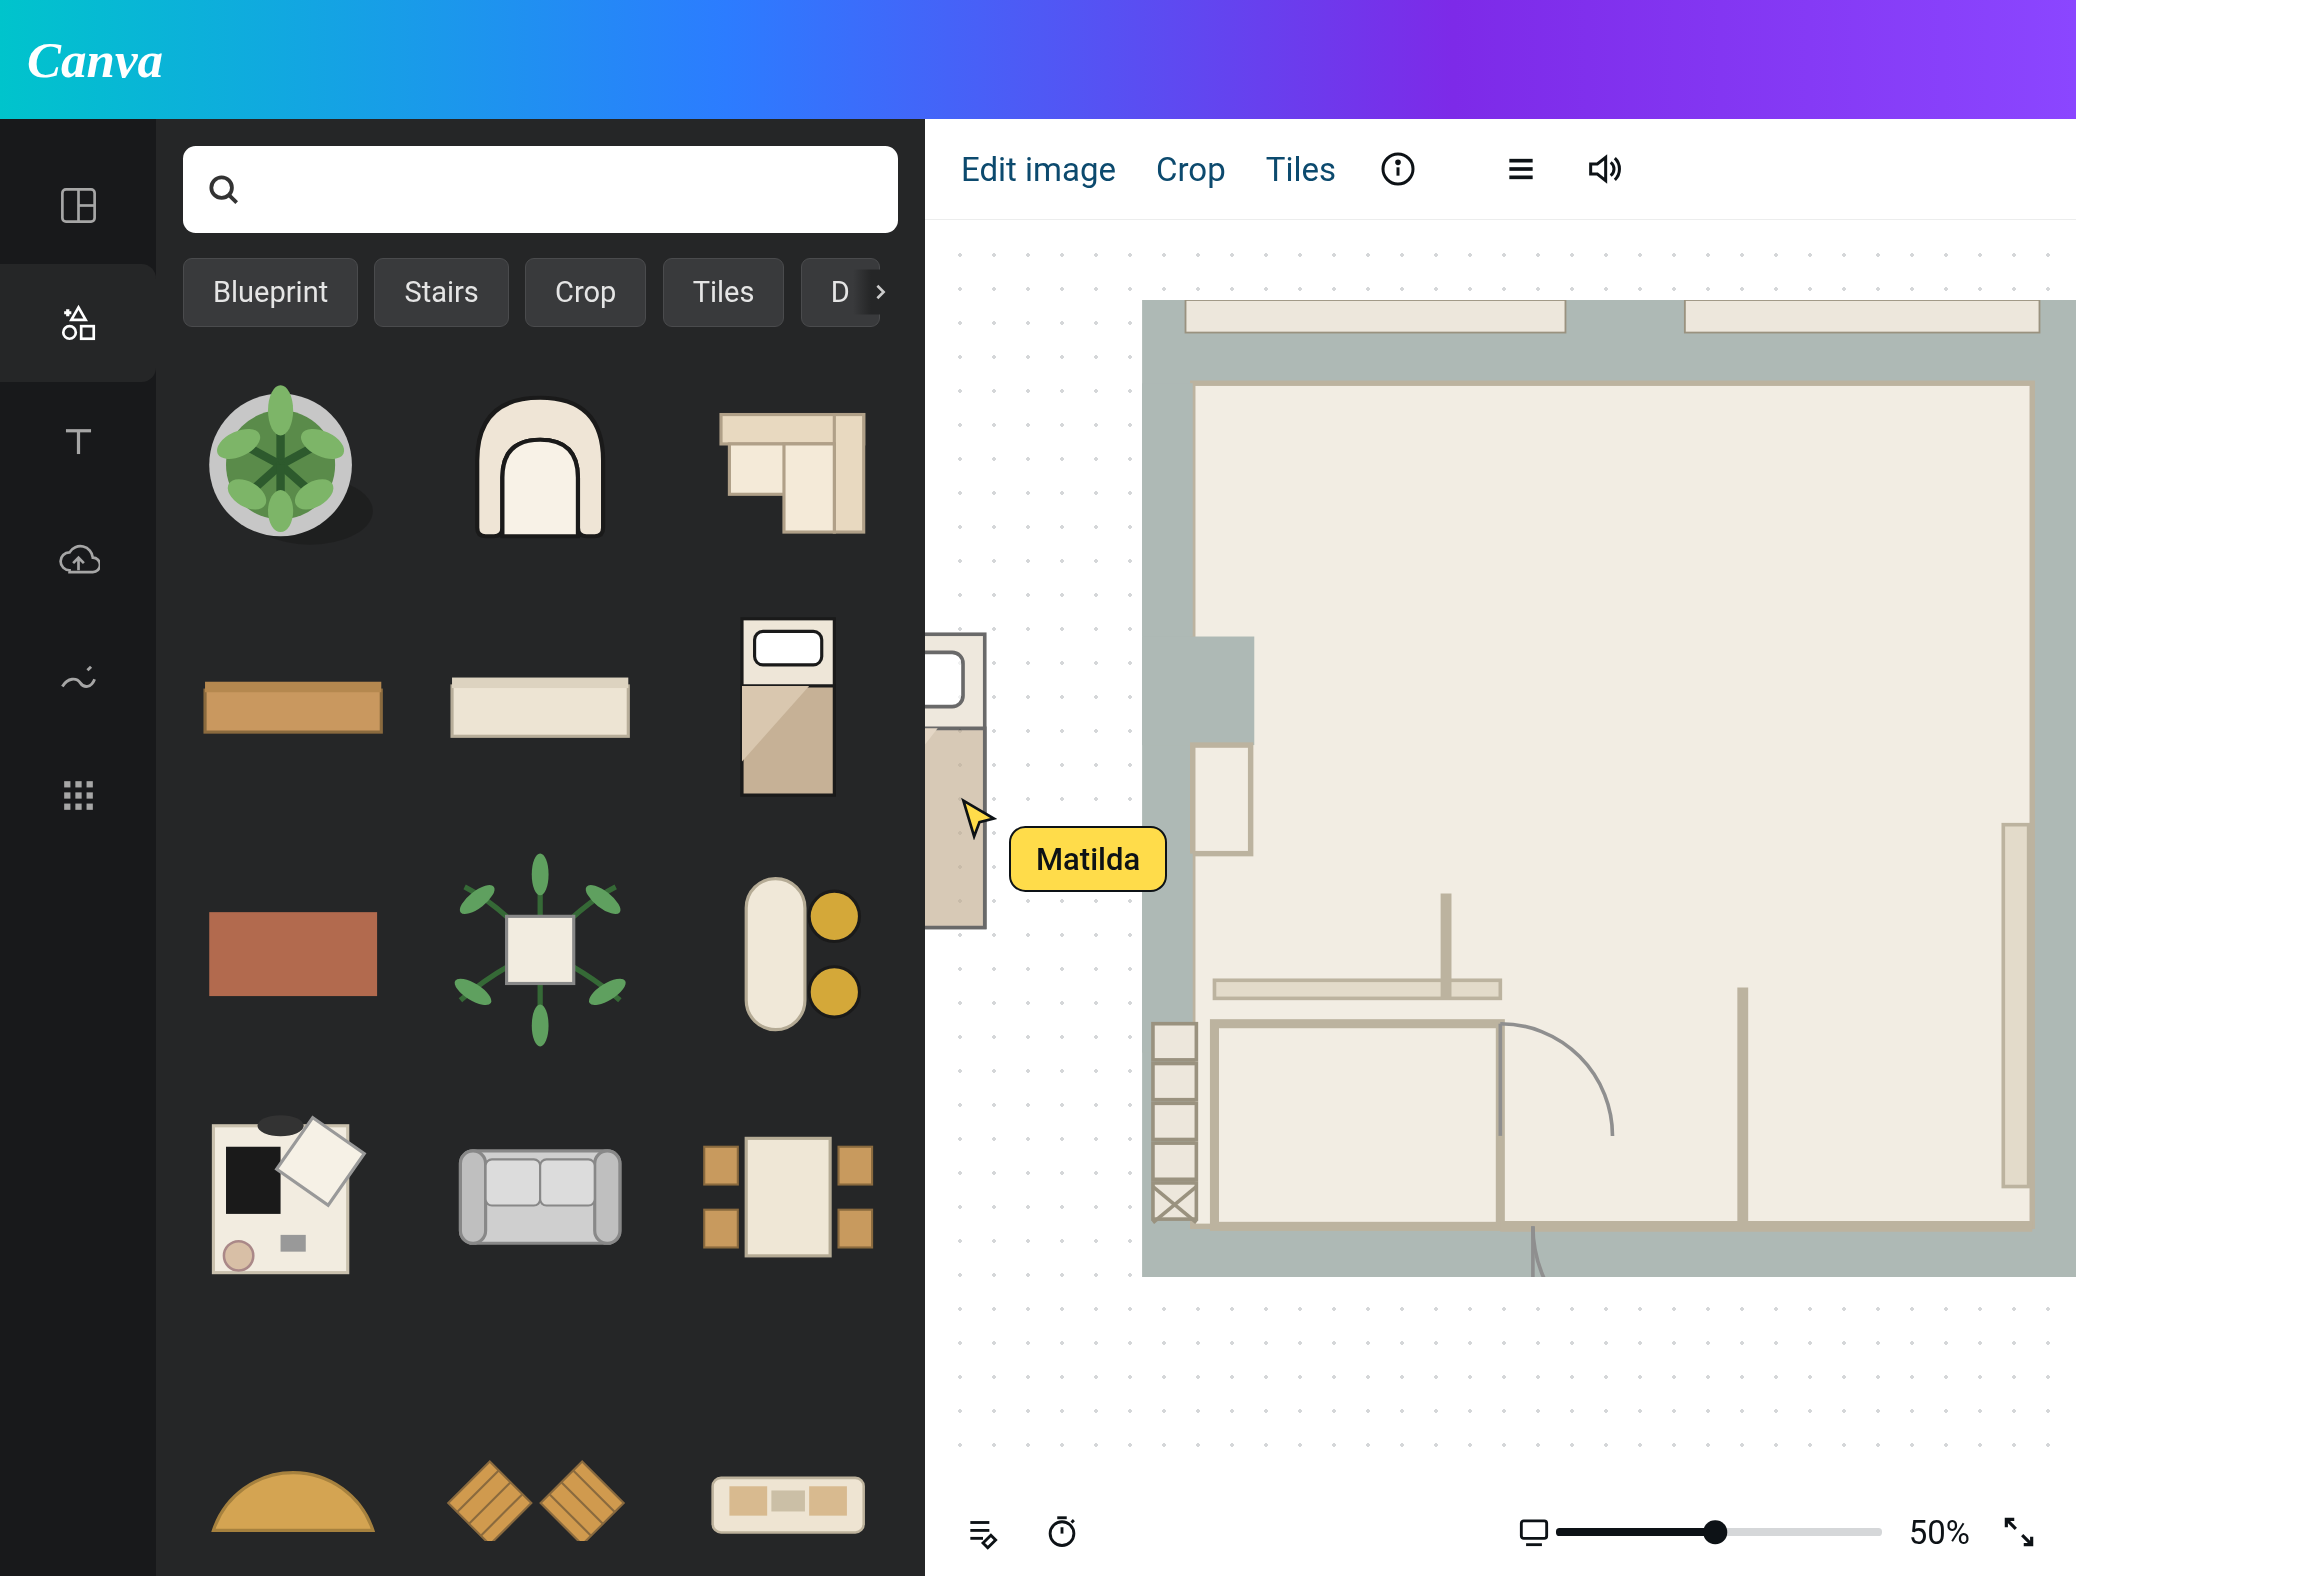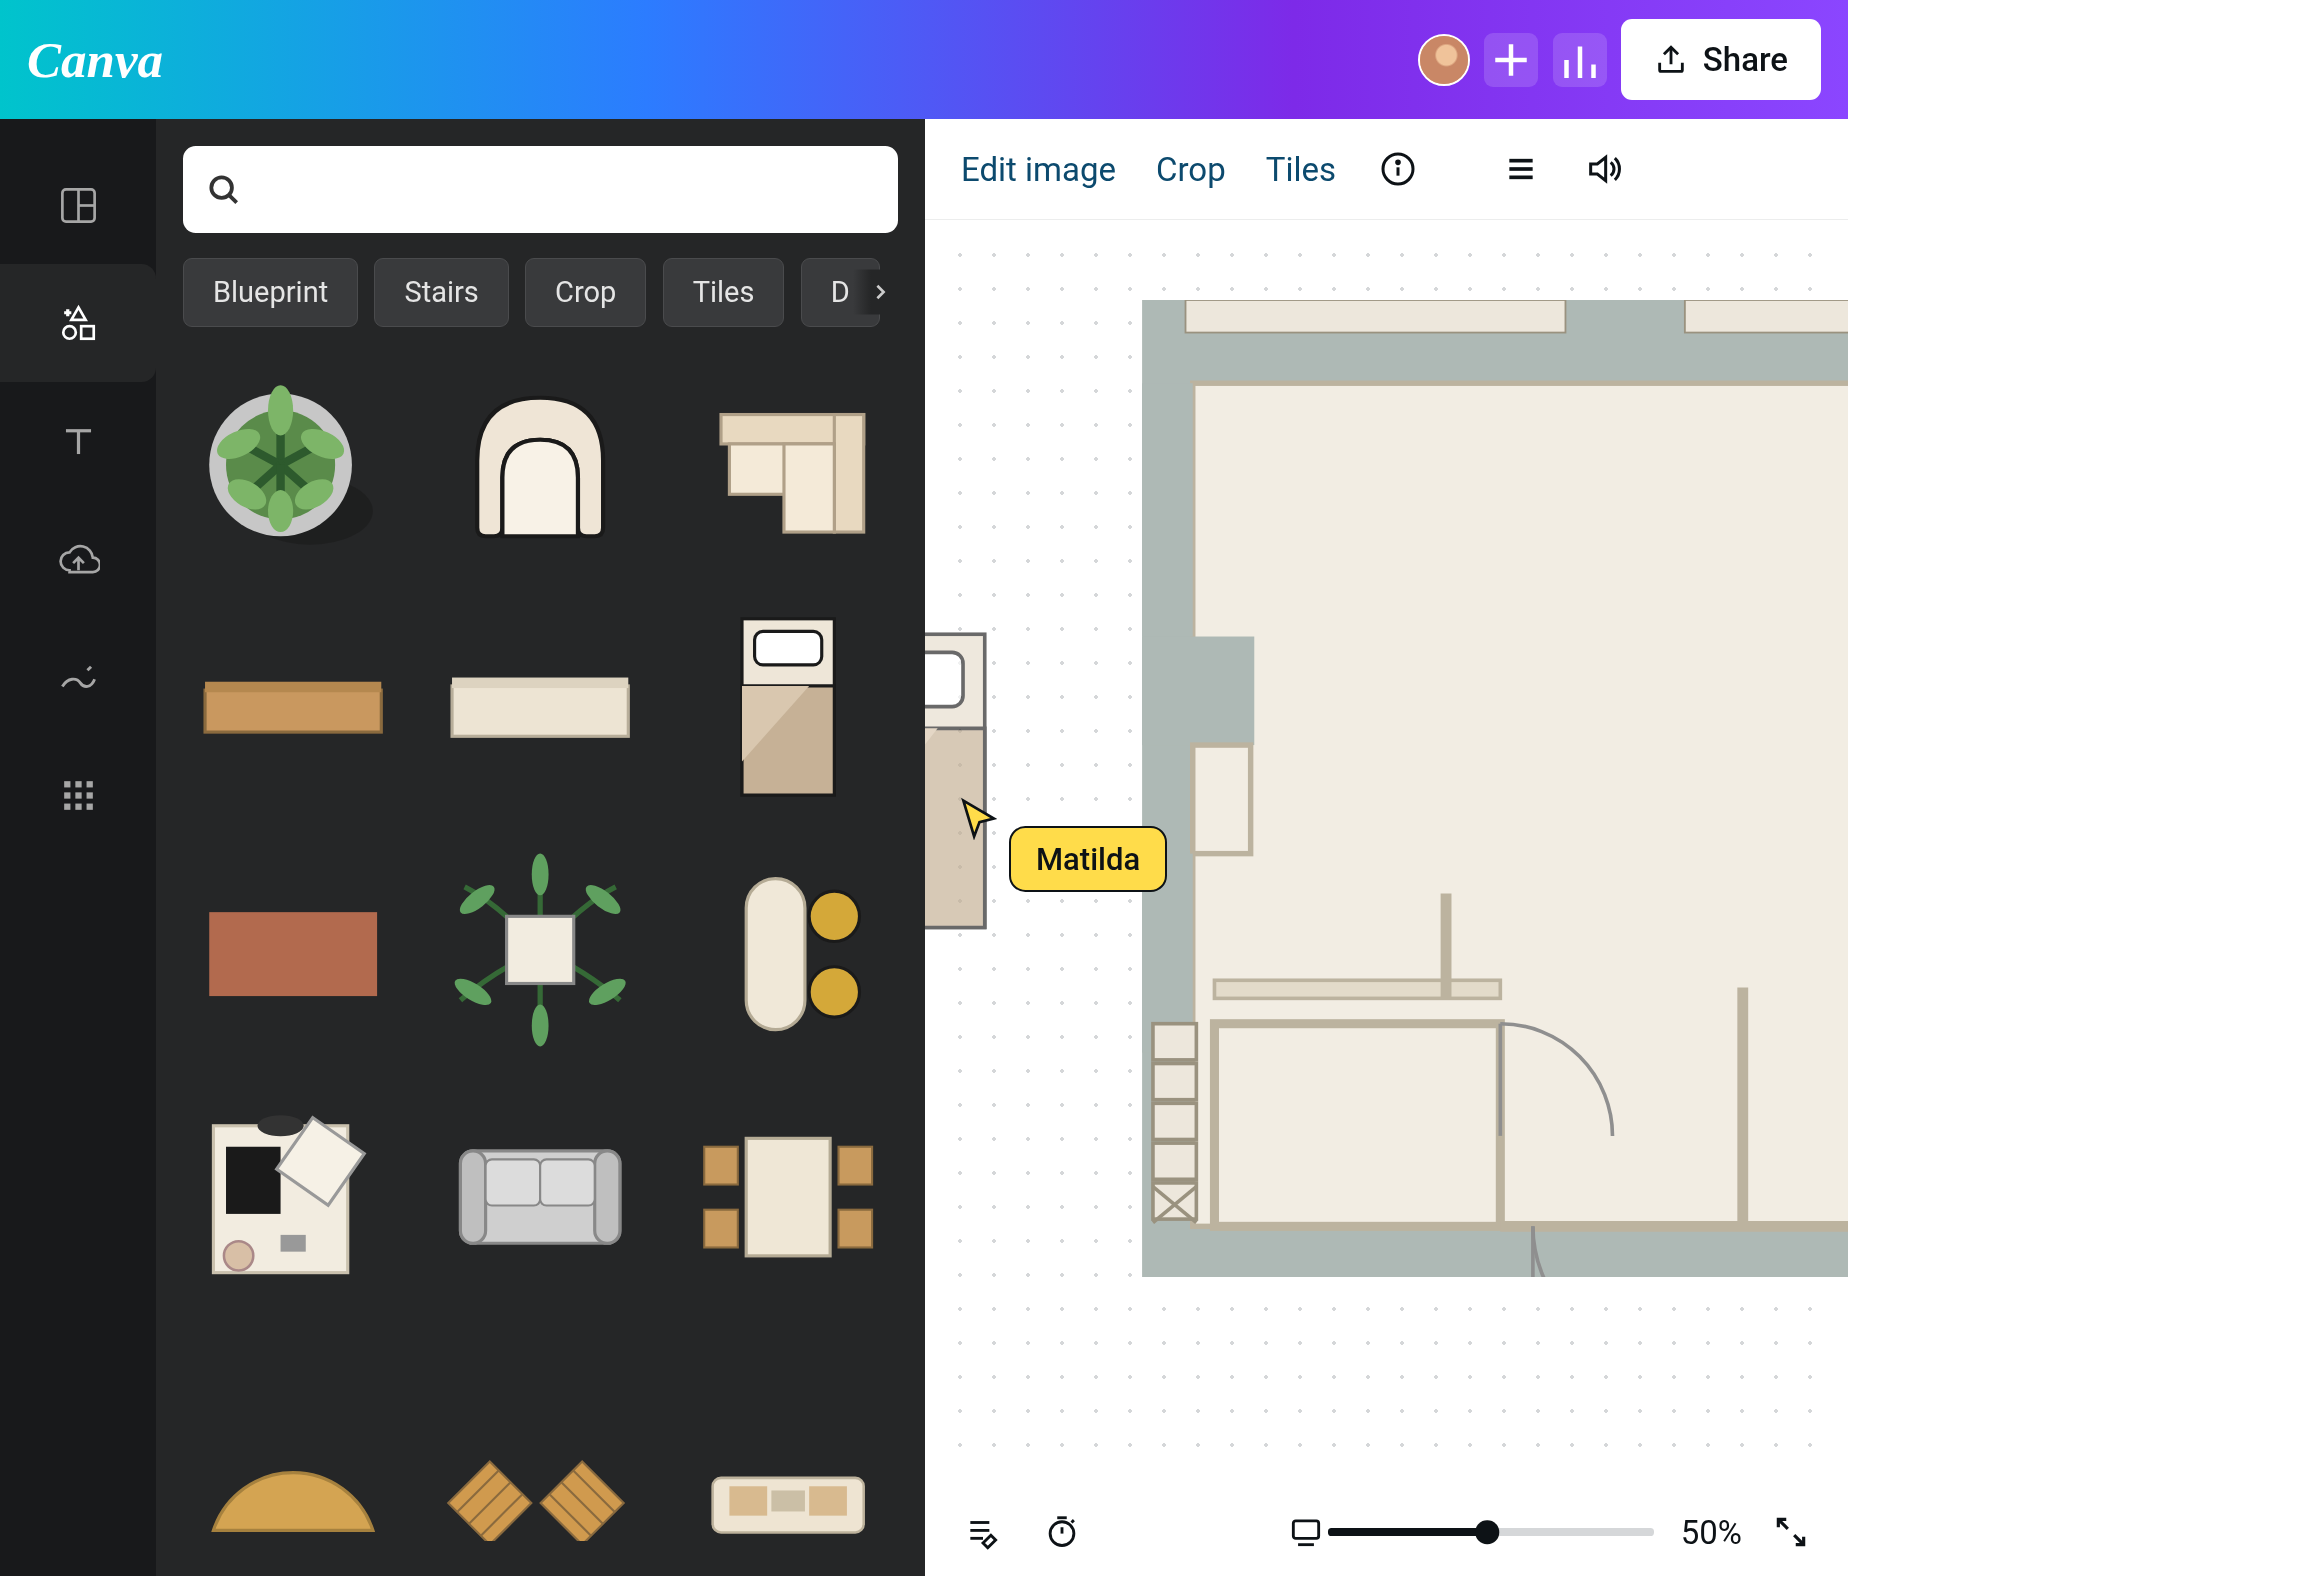--- a/index.html
+++ b/index.html
@@ -1,17 +1,17 @@
 <!DOCTYPE html>
 <html style="font-size:14.5px"><head>
 <meta charset="utf-8">
 <style>
   * { box-sizing: border-box; margin: 0; padding: 0; }
   html, body { width: 100%; height: 100%; font-family: -apple-system, BlinkMacSystemFont, "Segoe UI", Roboto, sans-serif; overflow: hidden; }
-  .app { display: flex; flex-direction: column; width: 1848px; height: 1577px; }
+  .app { display: flex; flex-direction: column; width: 2076px; height: 1577px; }
   
   
   .header {
     height: 119px;
     background: linear-gradient(90deg, #00c4cc 0%, #2c7cff 35%, #7d2ae8 70%, #8b46ff 100%);
     display: flex;
     align-items: center;
     padding: 0 27px;
   }
   .logo { flex: 1; }
@@ -244,44 +244,20 @@
   .zoom-text { font-size: 33px; color: #0d1216; margin-left: 27px; }
 </style>
 </head>
 <body>
 
 <div class="app">
 
   <div class="header">
     <div class="logo">
       <span class="logo-text">Canva</span>
-    </div>
-    <div class="header-right">
-      <div class="avatar"></div>
-      <div class="header-btn">
-        <svg viewBox="0 0 24 24" fill="none" stroke="currentColor" stroke-width="2">
-            <line x1="12" y1="5" x2="12" y2="19"></line>
-            <line x1="5" y1="12" x2="19" y2="12"></line>
-          </svg>
-      </div>
-      <div class="header-btn">
-        <svg viewBox="0 0 24 24" fill="none" stroke="currentColor" stroke-width="2">
-            <line x1="6" y1="20" x2="6" y2="12"></line>
-            <line x1="12" y1="20" x2="12" y2="6"></line>
-            <line x1="18" y1="20" x2="18" y2="14"></line>
-          </svg>
-      </div>
-      <div class="share-btn">
-        <svg viewBox="0 0 24 24" width="34" height="34" fill="none" stroke="#0d1216" stroke-width="2">
-            <path d="M4 14v5a1 1 0 001 1h14a1 1 0 001-1v-5"></path>
-            <path d="M12 3v12"></path>
-            <path d="M7 8l5-5 5 5"></path>
-          </svg>
-        <span>Share</span>
-      </div>
     </div>
   </div>
 
   <div class="main">
 
     <div class="left-rail">
       <div class="rail-item">
         <svg viewBox="0 0 24 24" fill="none" stroke="currentColor" stroke-width="1.5">
             <rect x="3" y="3" width="18" height="18" rx="2"></rect>
             <line x1="12" y1="3" x2="12" y2="21"></line>

